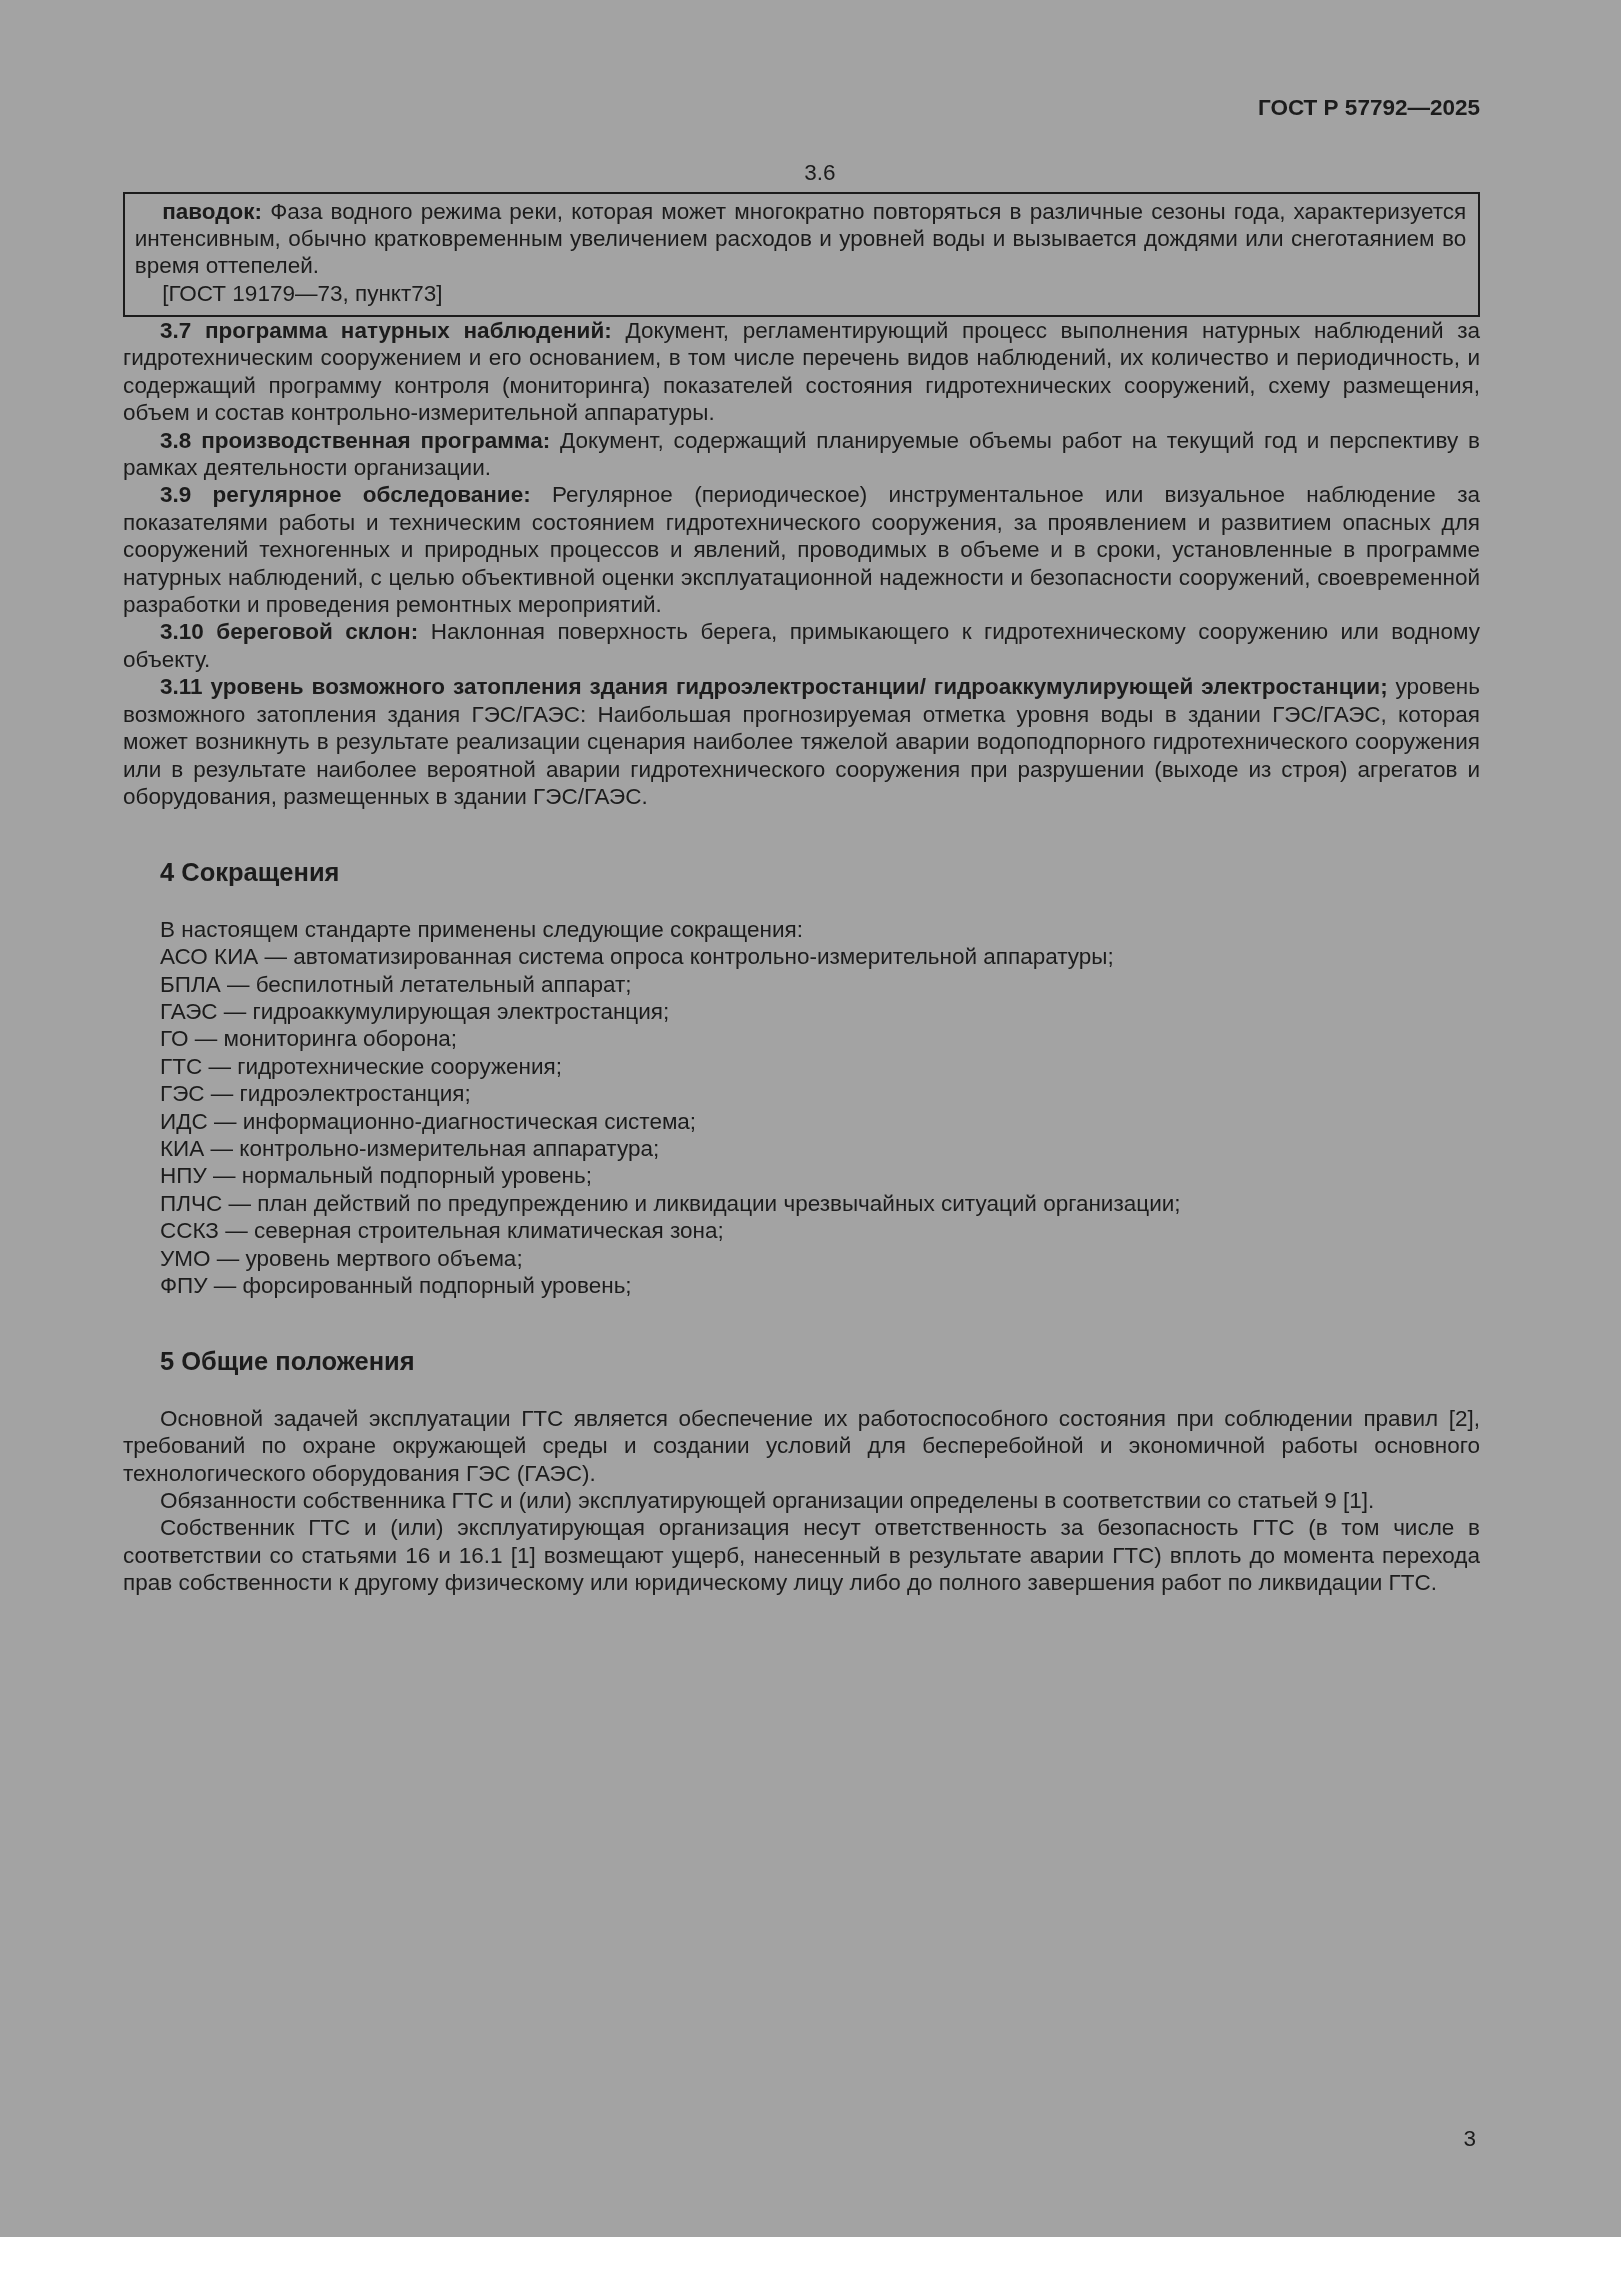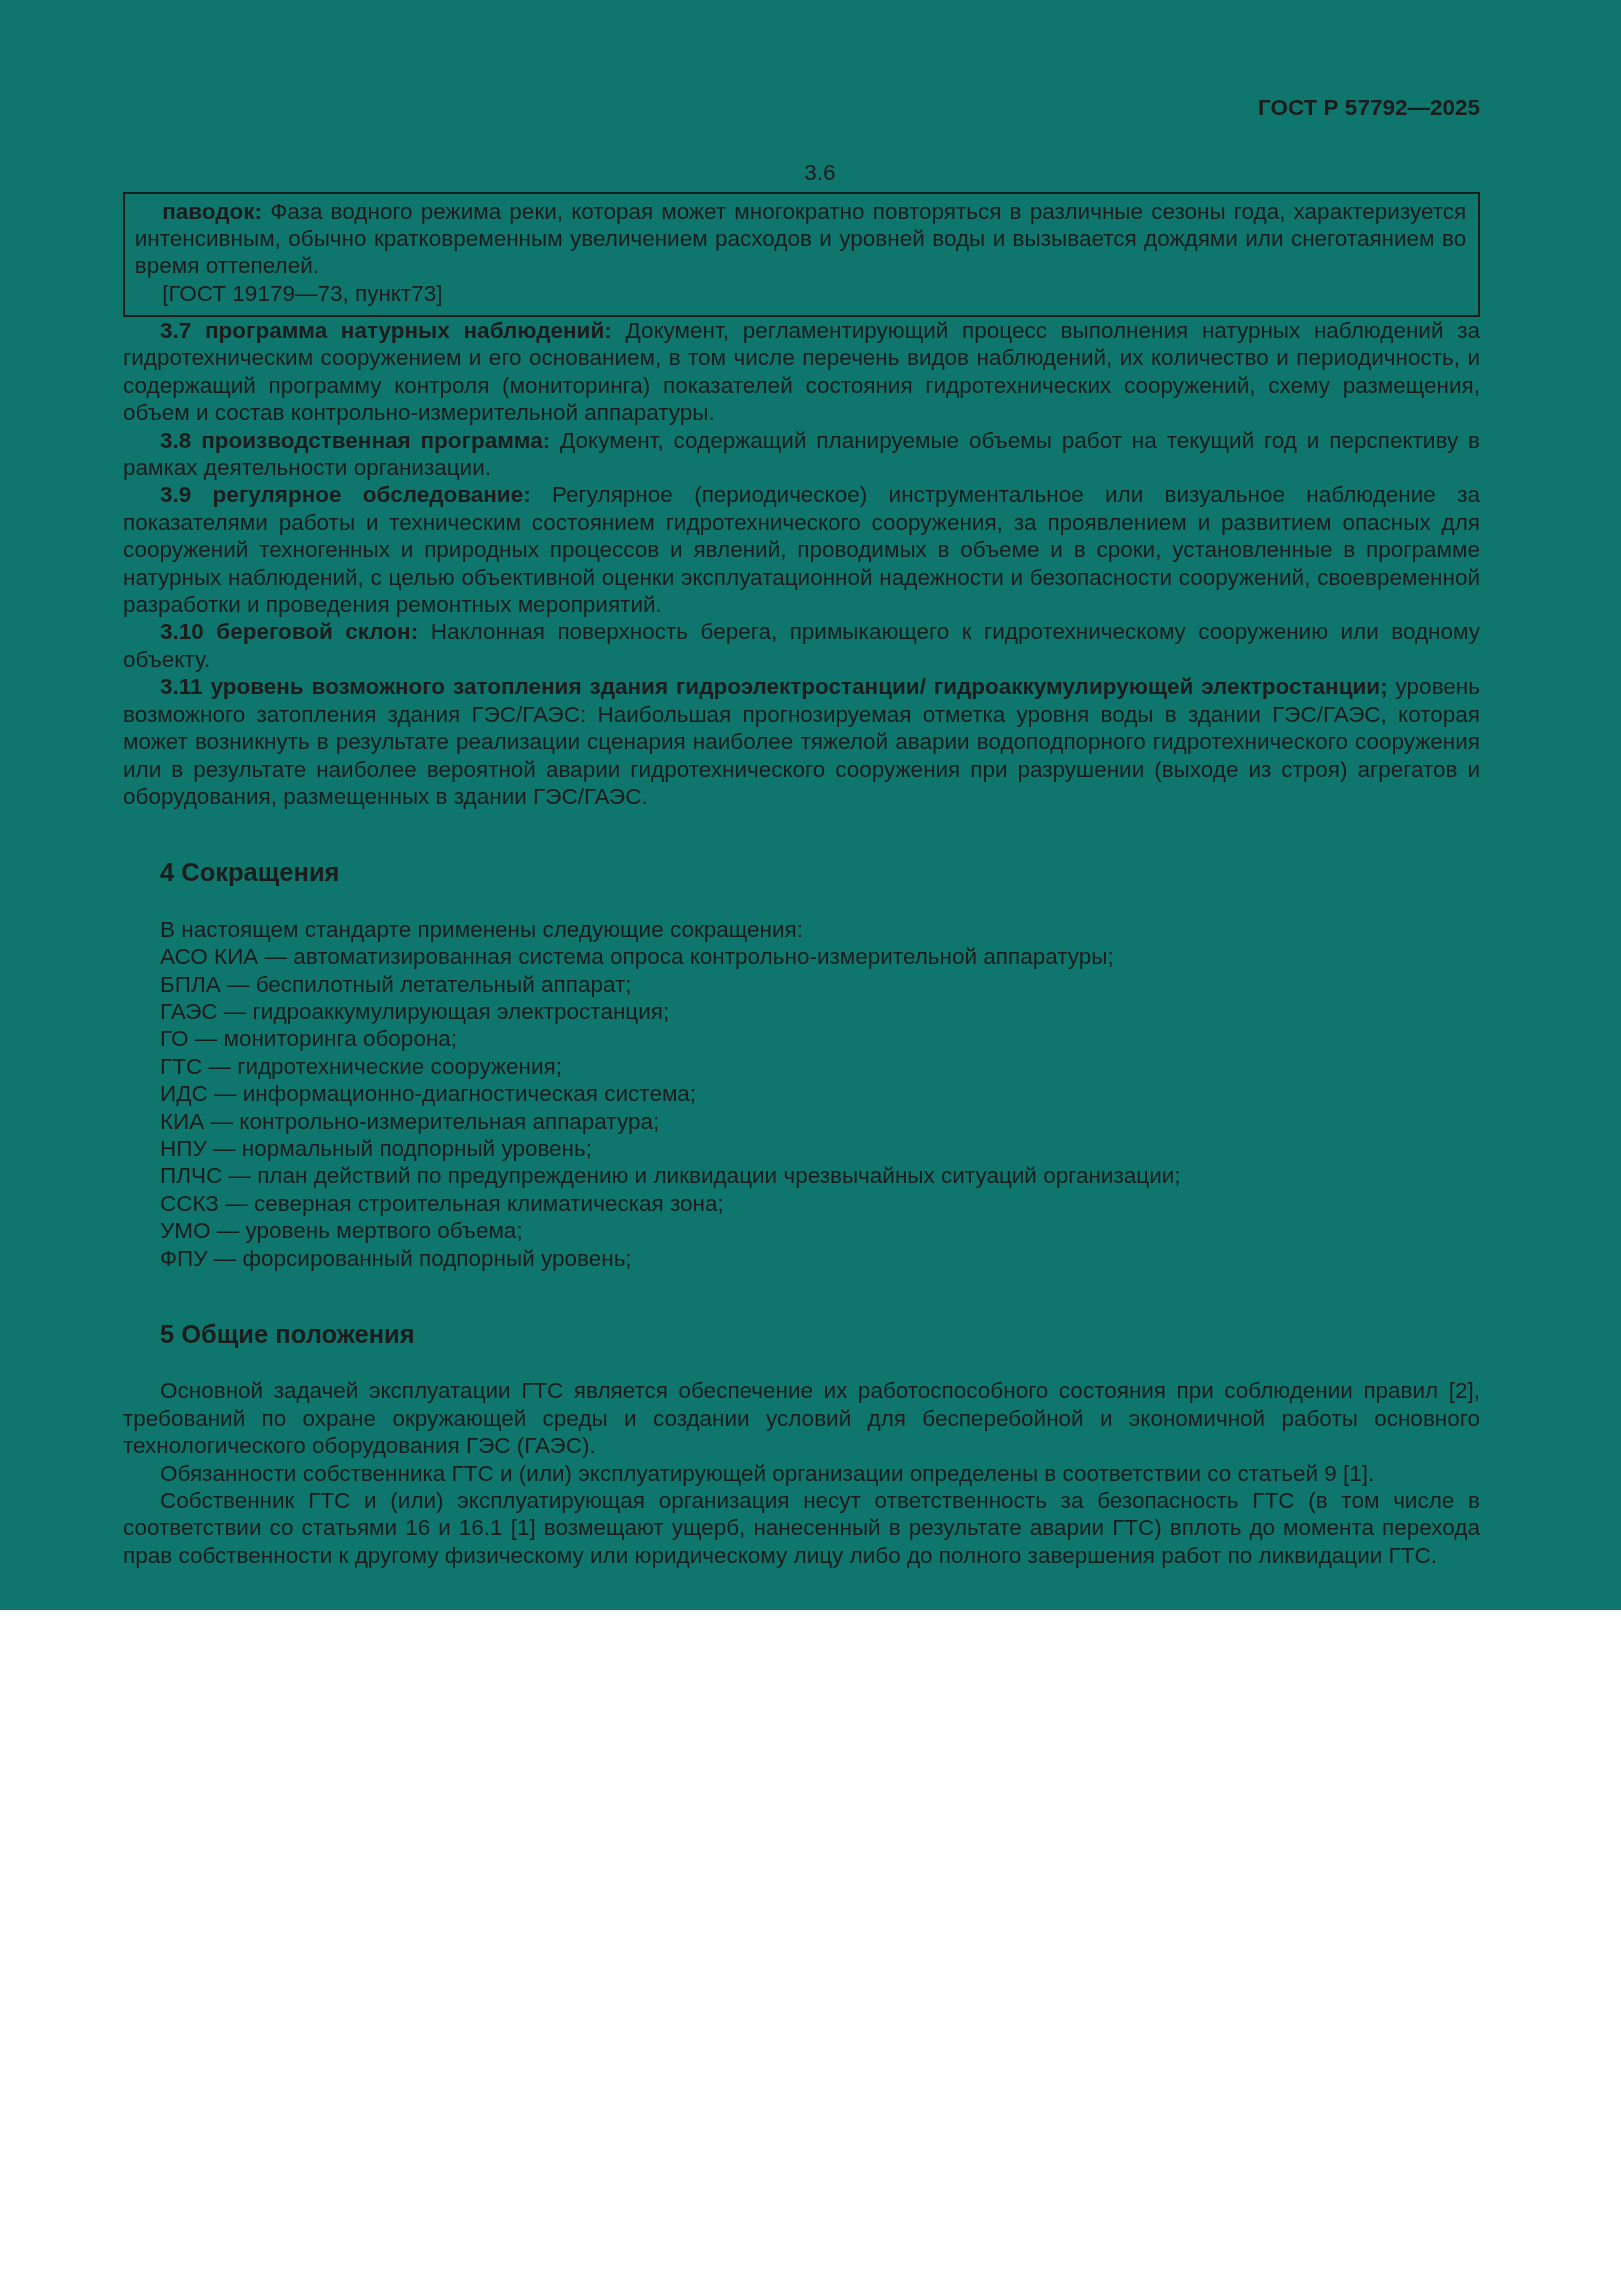--- a/index.html
+++ b/index.html
@@ -2,22 +2,22 @@
 <html lang="ru"><head>
 <meta charset="utf-8">
 <style>
   * { margin: 0; padding: 0; box-sizing: border-box; }
   html, body { background: #ffffff; }
   body { font-family: "Liberation Sans", sans-serif; color: #1c1c1c; }
 
   .page {
     position: relative;
     width: 1621px;
-    height: 1610px;
-    background: #0f766e;
+    height: 2237px;
+    background: #a3a3a3;
     overflow: hidden;
   }
 
   .content {
     padding: 94px 141px 0 123px;
     font-size: 22.5px;
     line-height: 27.4px;
   }
 
   .doc-header {
@@ -108,20 +108,21 @@
     <h2 class="section-title">4 Сокращения</h2>
 
     <p class="para">В настоящем стандарте применены следующие сокращения:</p>
 
     <div>
       <div class="abbr-line">АСО КИА — автоматизированная система опроса контрольно-измерительной аппаратуры;</div>
       <div class="abbr-line">БПЛА — беспилотный летательный аппарат;</div>
       <div class="abbr-line">ГАЭС — гидроаккумулирующая электростанция;</div>
       <div class="abbr-line">ГО — мониторинга оборона;</div>
       <div class="abbr-line">ГТС — гидротехнические сооружения;</div>
+      <div class="abbr-line">ГЭС — гидроэлектростанция;</div>
       <div class="abbr-line">ИДС — информационно-диагностическая система;</div>
       <div class="abbr-line">КИА — контрольно-измерительная аппаратура;</div>
       <div class="abbr-line">НПУ — нормальный подпорный уровень;</div>
       <div class="abbr-line">ПЛЧС — план действий по предупреждению и ликвидации чрезвычайных ситуаций организации;</div>
       <div class="abbr-line">ССКЗ — северная строительная климатическая зона;</div>
       <div class="abbr-line">УМО — уровень мертвого объема;</div>
       <div class="abbr-line">ФПУ — форсированный подпорный уровень;</div>
     </div>
 
     <h2 class="section-title">5 Общие положения</h2>

